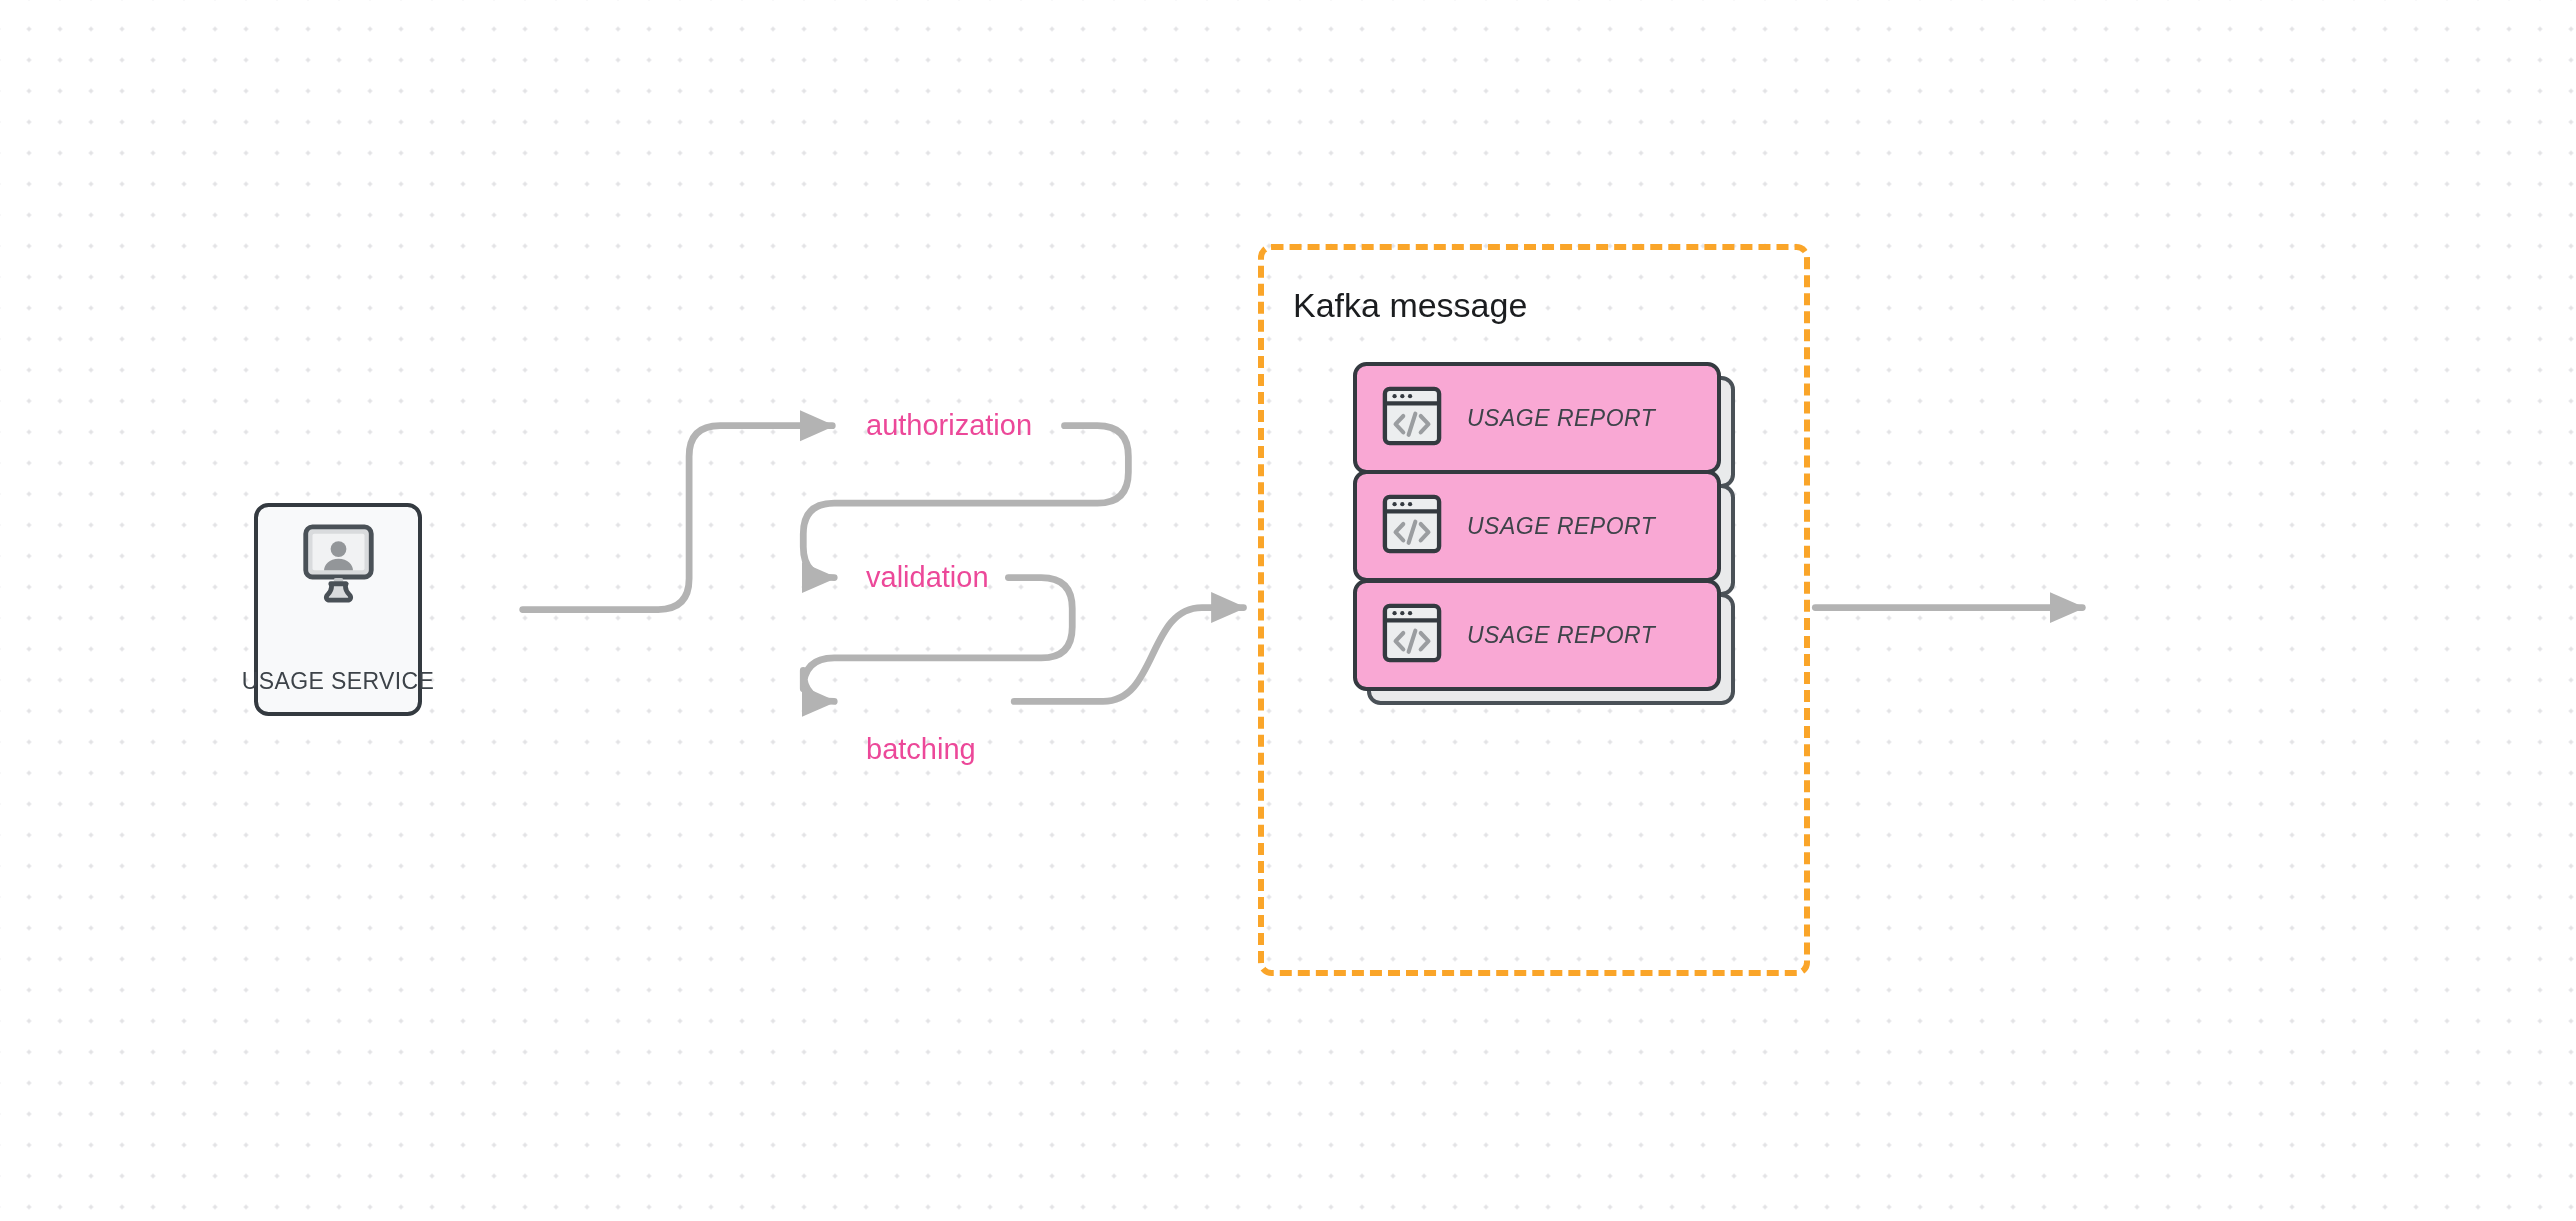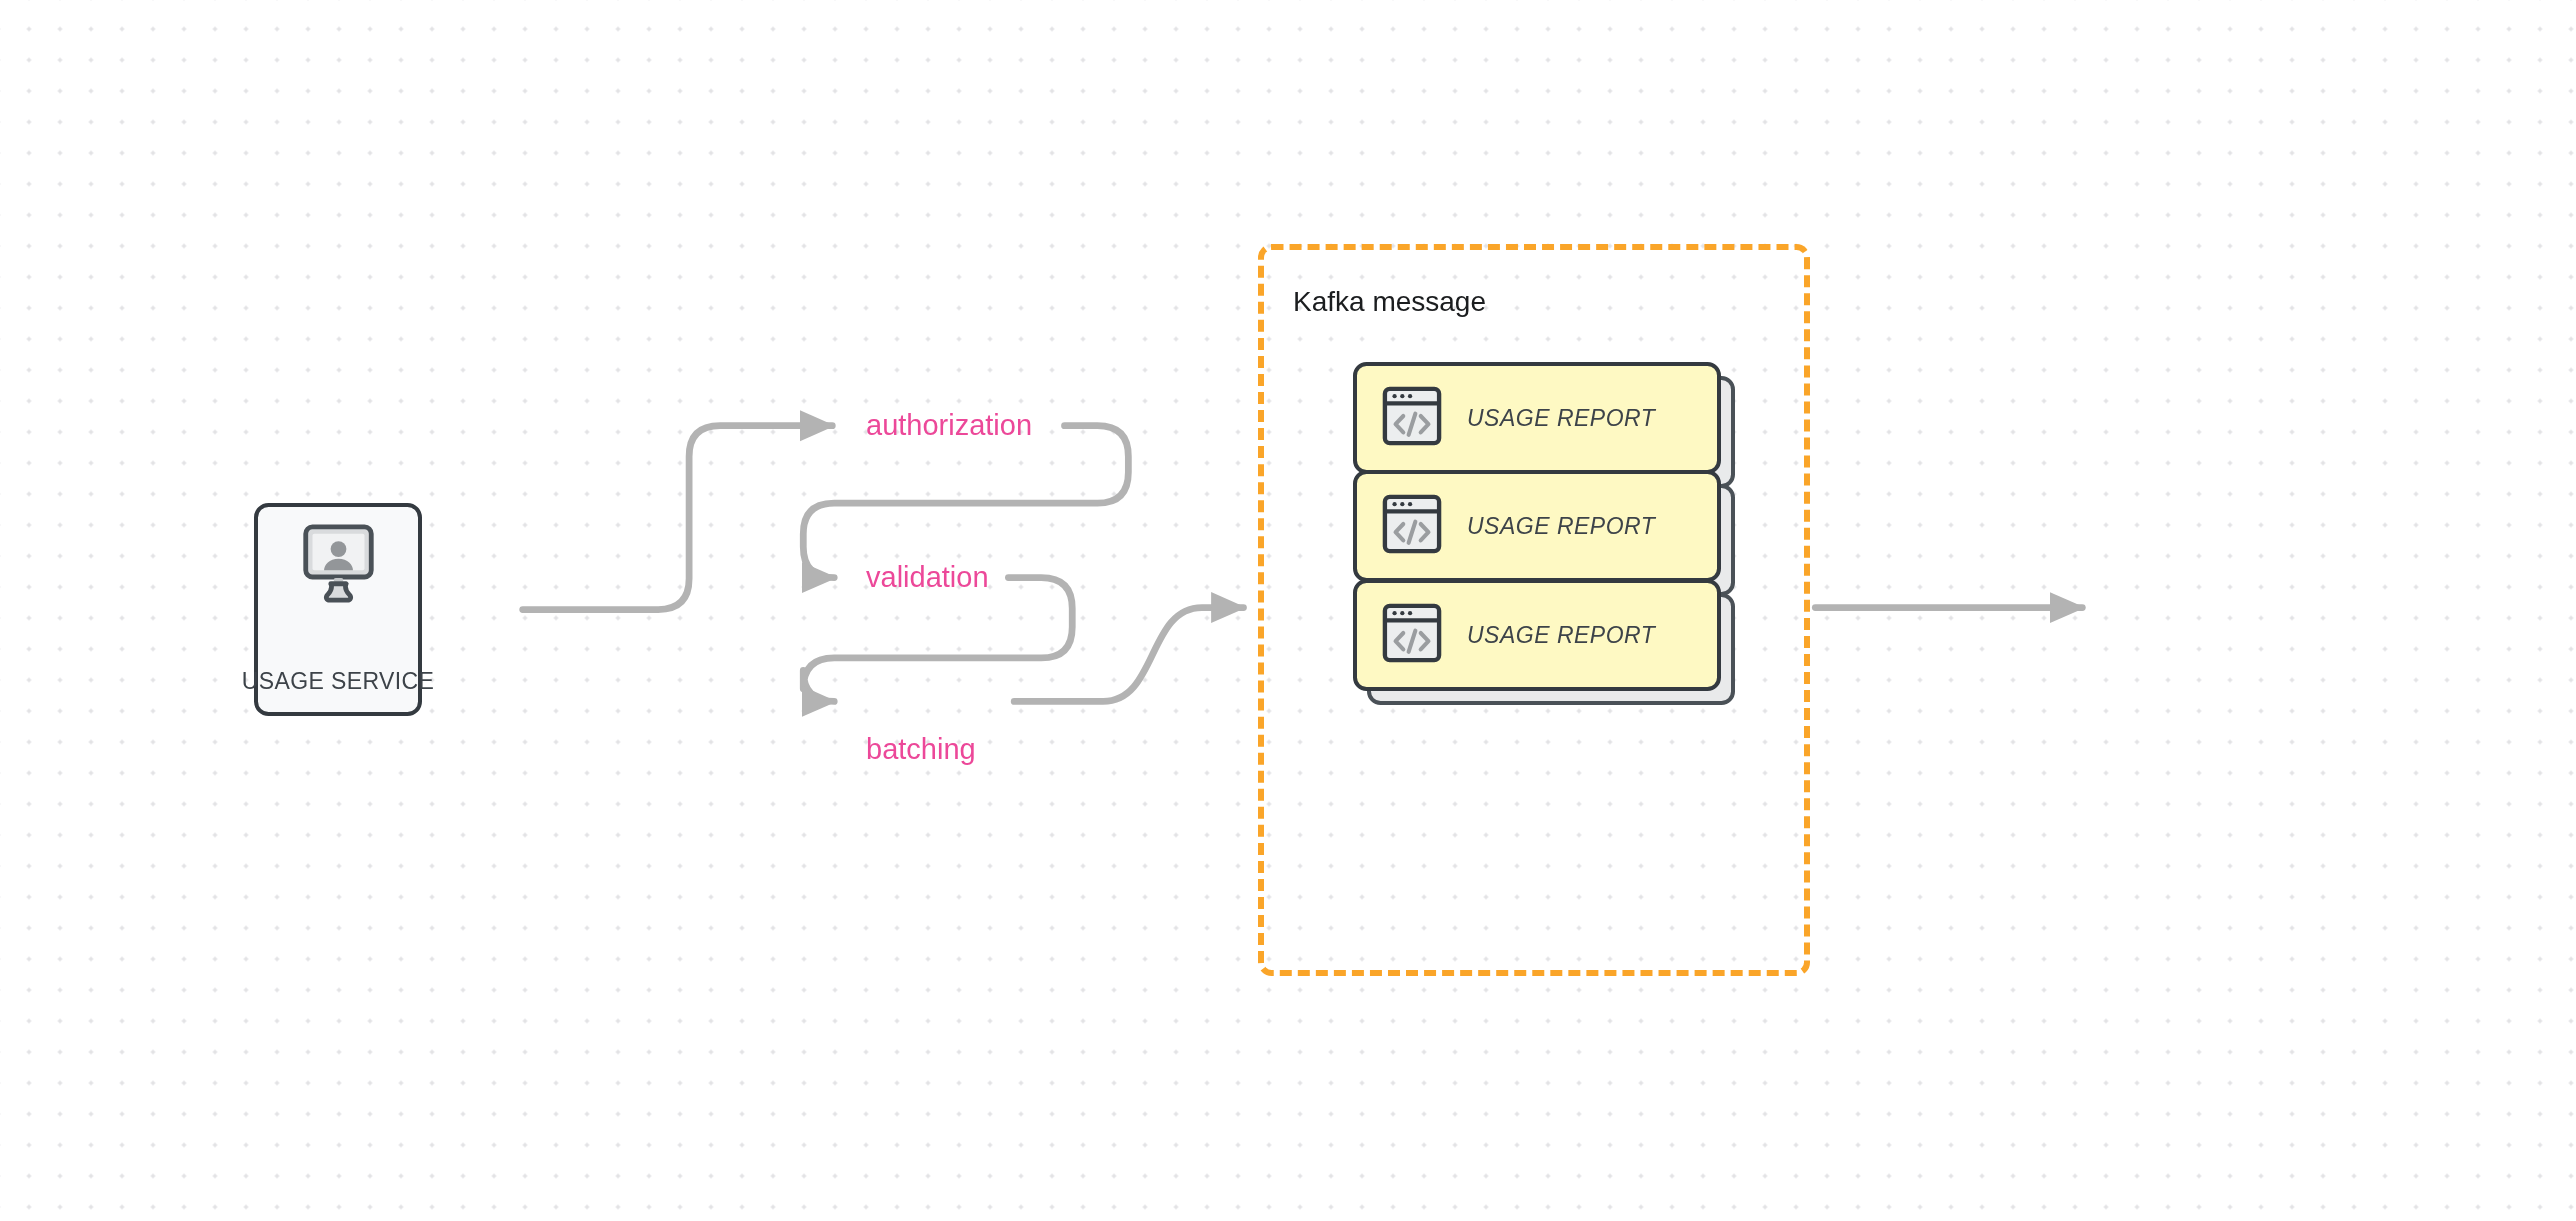--- a/index.html
+++ b/index.html
@@ -45,38 +45,38 @@
   #kafka-group {
     position:absolute;
     left:1258px; top:244px;
     width:552px; height:732px;
     border:6.8px dashed #FAA529;
     border-radius:13.5px;
   }
   #kafka-group-title {
     position:absolute;
     left:1293px; top:286px;
-    font-size:28px;
+    font-size:34px;
     color:#1B1D1F;
     white-space:nowrap;
   }
 
   
   .report-card { position:absolute; width:368px; height:112px; }
   .report-card .back {
     position:absolute; left:13.5px; top:13.5px;
     width:368px; height:112px;
     background:#E9EAEB;
     border:4.8px solid #4A5157;
     border-radius:13.5px;
   }
   .report-card .front {
     position:absolute; left:0; top:0;
     width:368px; height:112px;
-    background:#fef9c3;
+    background:#f9a8d4;
     border:4.8px solid #343A40;
     border-radius:13.5px;
     display:flex; align-items:center;
   }
   .report-card .card-label {
     font-size:23px;
     font-style:italic;
     color:#3D4349;
     letter-spacing:0.5px;
     white-space:nowrap;

